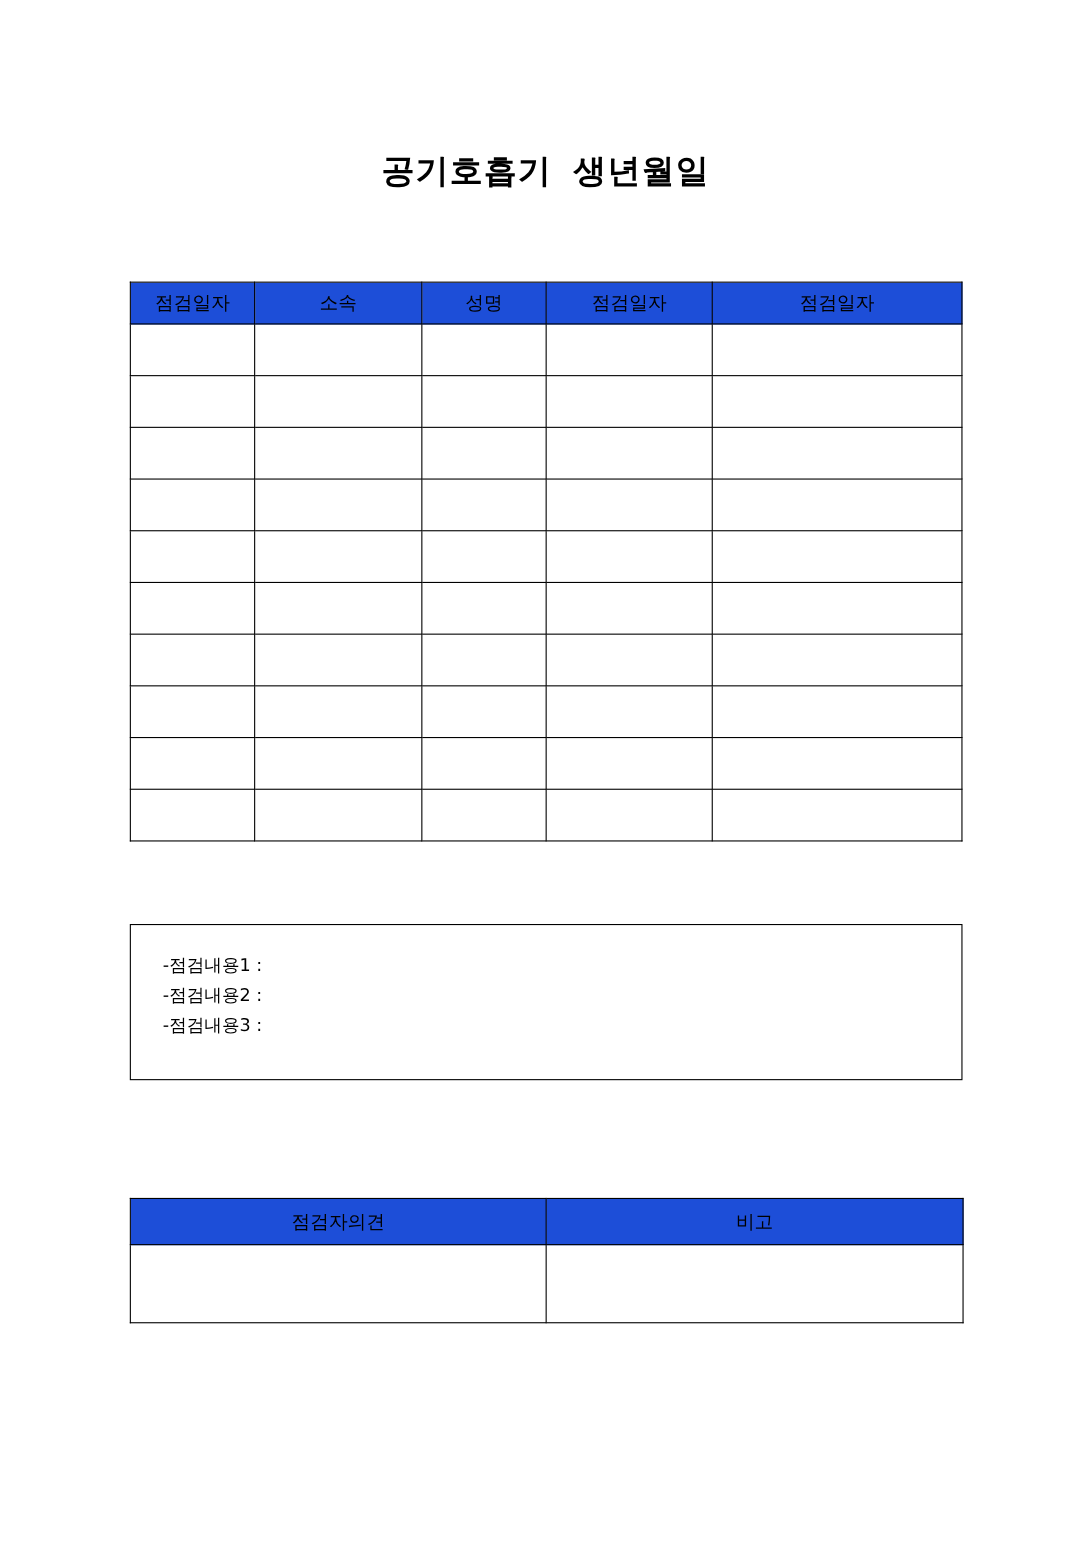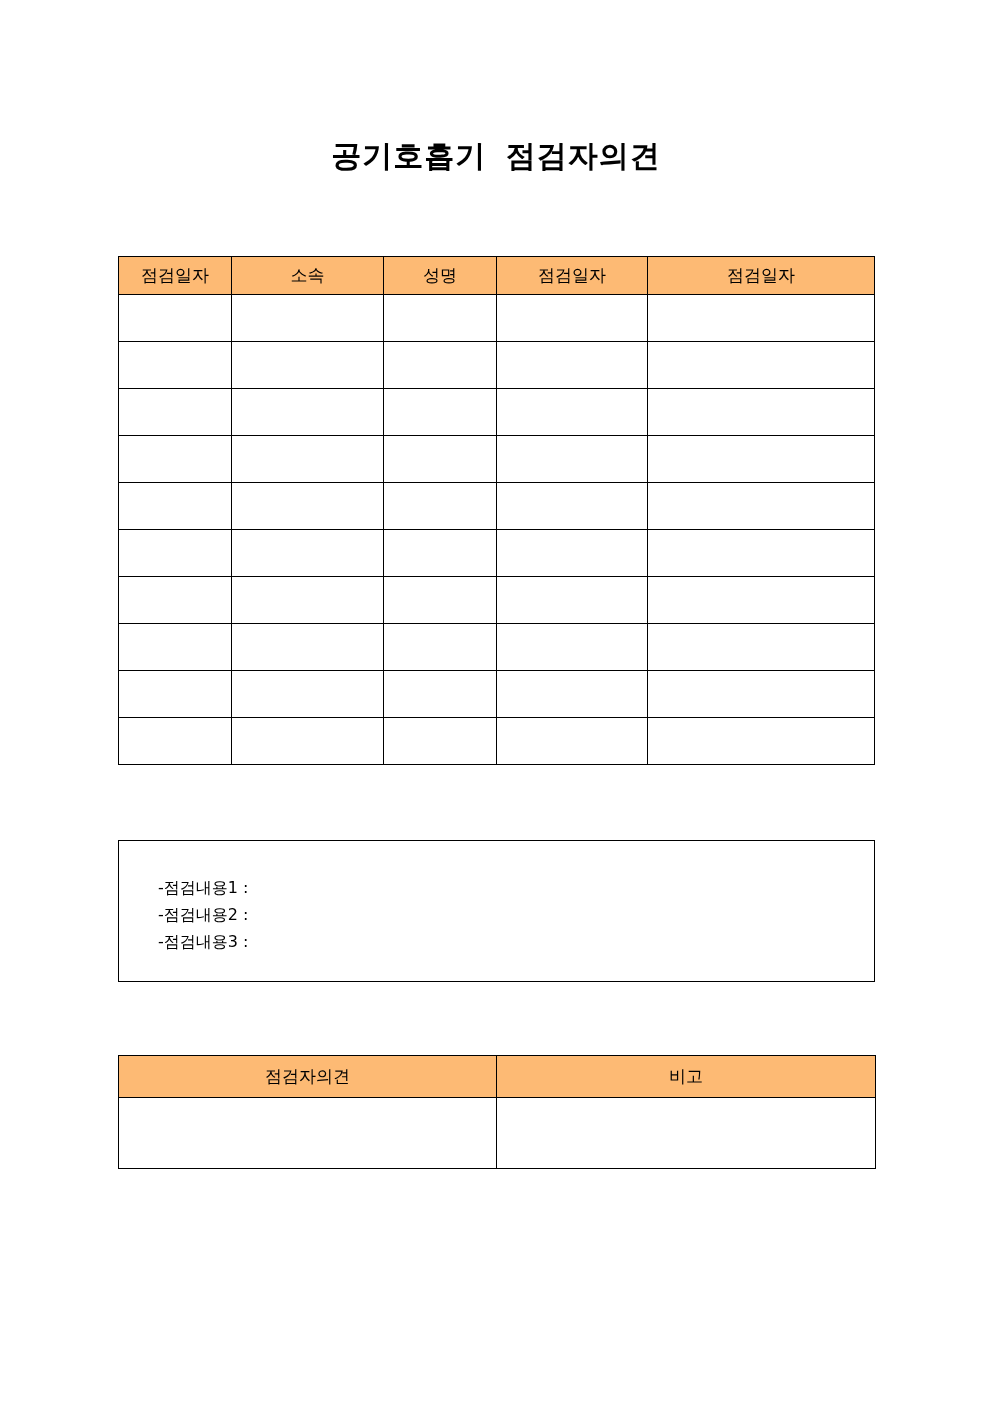--- a/index.html
+++ b/index.html
@@ -36,21 +36,21 @@
     }
     td, th {
       border: 1px solid #000000;
       padding: 0;
       font-weight: normal;
       font-size: 17px;
       text-align: center;
       vertical-align: middle;
     }
     th {
-      background: #fdba74;
+      background: #1d4ed8;
     }
     .log-table {
       top: 256px;
     }
     .log-table th {
       height: 37px;
     }
     .log-table td {
       height: 46px;
     }
@@ -59,40 +59,40 @@
       left: 118px;
       top: 840px;
       width: 755px;
       height: 140px;
       border: 1px solid #000000;
     }
     .notes-list {
       position: absolute;
       left: 24px;
       top: 18px;
-      margin: 15px;
+      margin: 5px;
       padding: 0;
       list-style: none;
       font-size: 16px;
       line-height: 27px;
     }
     .opinion-table {
-      top: 1055px;
+      top: 1089px;
     }
     .opinion-table th {
       height: 41px;
     }
     .opinion-table td {
       height: 70px;
     }
   </style>
 </head>
 <body>
 
-<div class="page-title">공기호흡기 점검자의견</div>
+<div class="page-title">공기호흡기 생년월일</div>
 
 <table class="log-table">
   <colgroup>
     <col style="width:113px">
     <col style="width:152px">
     <col style="width:113px">
     <col style="width:151px">
     <col style="width:227px">
   </colgroup>
   <thead>

